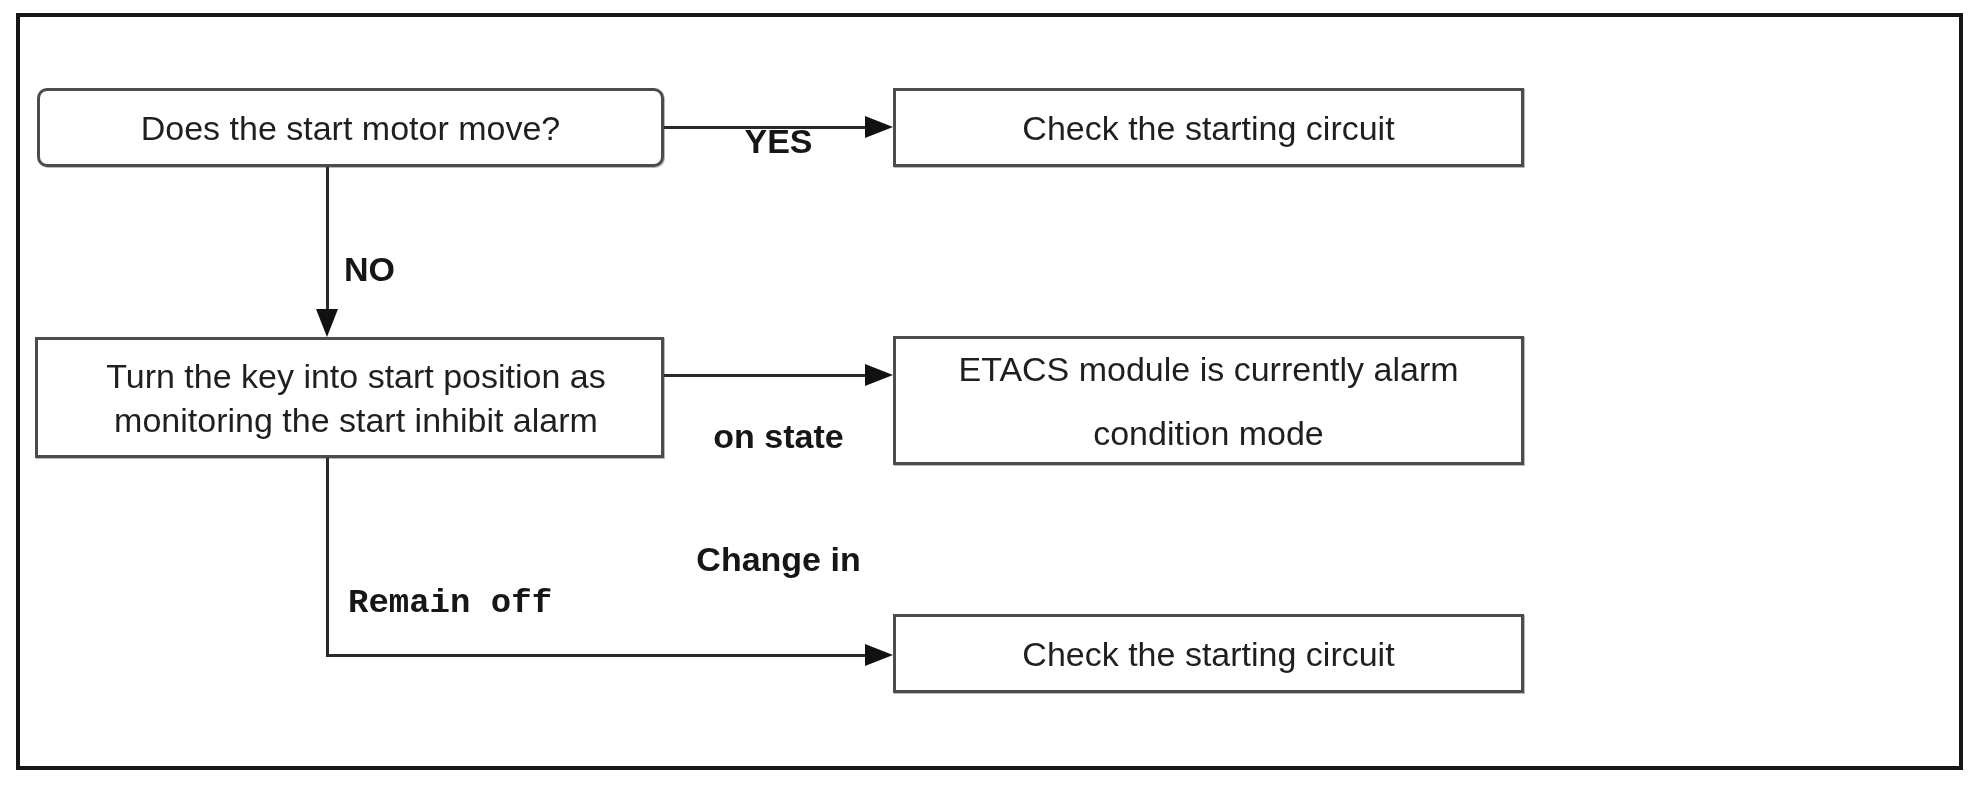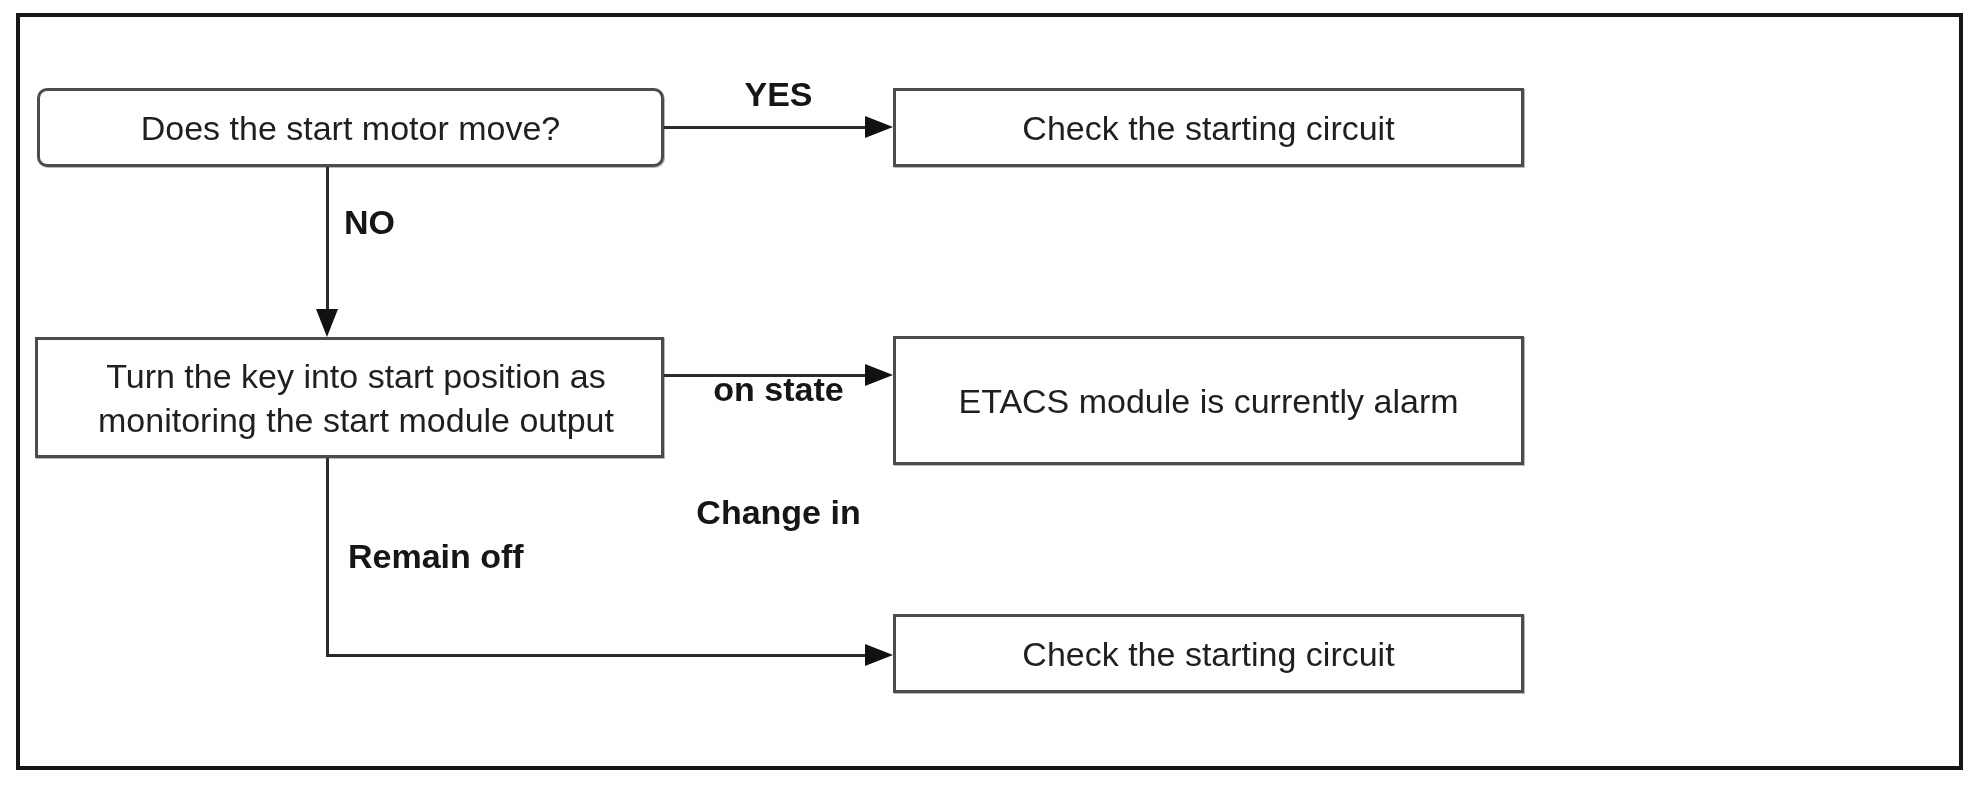--- a/index.html
+++ b/index.html
@@ -74,34 +74,35 @@
   .head-no     { left: 316px; top: 309px; }
   .head-change { left: 865px; top: 364px; }
   .head-remain { left: 865px; top: 644px; }
 
   .edge-label {
     position: absolute;
     font-weight: 700;
     font-size: 34px;
     color: #161616;
     white-space: pre;
+    margin-top: 47px;
   }
   .label-yes {
     left: 664px; top: 76px; width: 229px;
     text-align: center; line-height: 36px;
   }
   .label-no {
     left: 344px; top: 204px; line-height: 36px;
   }
   .label-change {
     left: 664px; top: 287px; width: 229px;
     text-align: center; line-height: 41px;
   }
   .label-remain {
-    left: 348px; top: 538px; line-height: 36px;
+    left: 348px; top: 538px; line-height: 36px; font-family: Liberation Mono, monospace;
   }
 </style>
 </head>
 <body>
 
 <div class="canvas">
 
   <div class="frame"></div>
 
   <div class="node node-q1">
@@ -115,32 +116,33 @@
   <div class="node node-r1">
     <div>Check the starting circuit</div>
   </div>
 
   <div class="line line-no"></div>
   <div class="head-down head-no"></div>
   <div class="edge-label label-no">NO</div>
 
   <div class="node node-q2">
     <div>Turn the key into start position as</div>
-    <div>monitoring the start module output</div>
+    <div>monitoring the start inhibit alarm</div>
   </div>
 
   <div class="line line-change"></div>
   <div class="head-right head-change"></div>
   <div class="edge-label label-change">
     <div>on state</div>
     <div>Change in</div>
   </div>
 
   <div class="node node-r2">
     <div>ETACS module is currently alarm</div>
+    <div>condition mode</div>
   </div>
 
   <div class="line line-remain-v"></div>
   <div class="line line-remain-h"></div>
   <div class="head-right head-remain"></div>
   <div class="edge-label label-remain">Remain off</div>
 
   <div class="node node-r3">
     <div>Check the starting circuit</div>
   </div>

